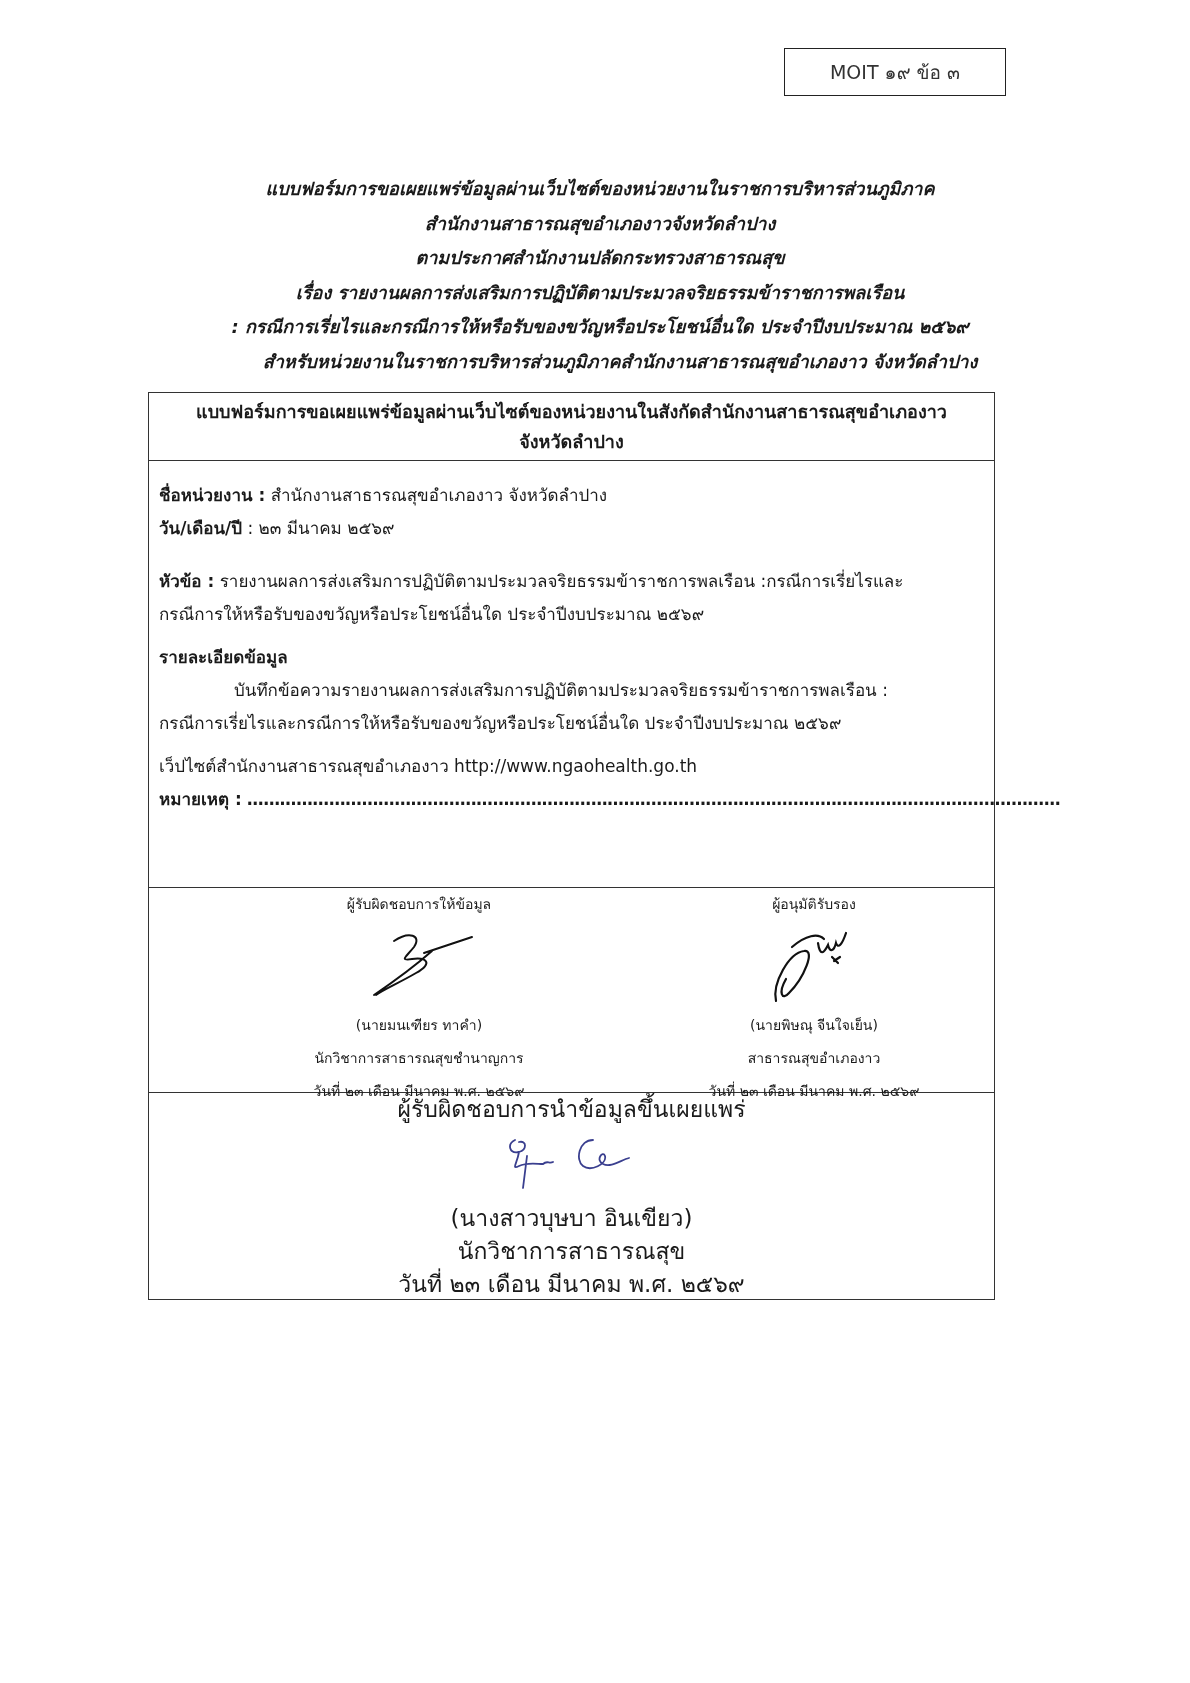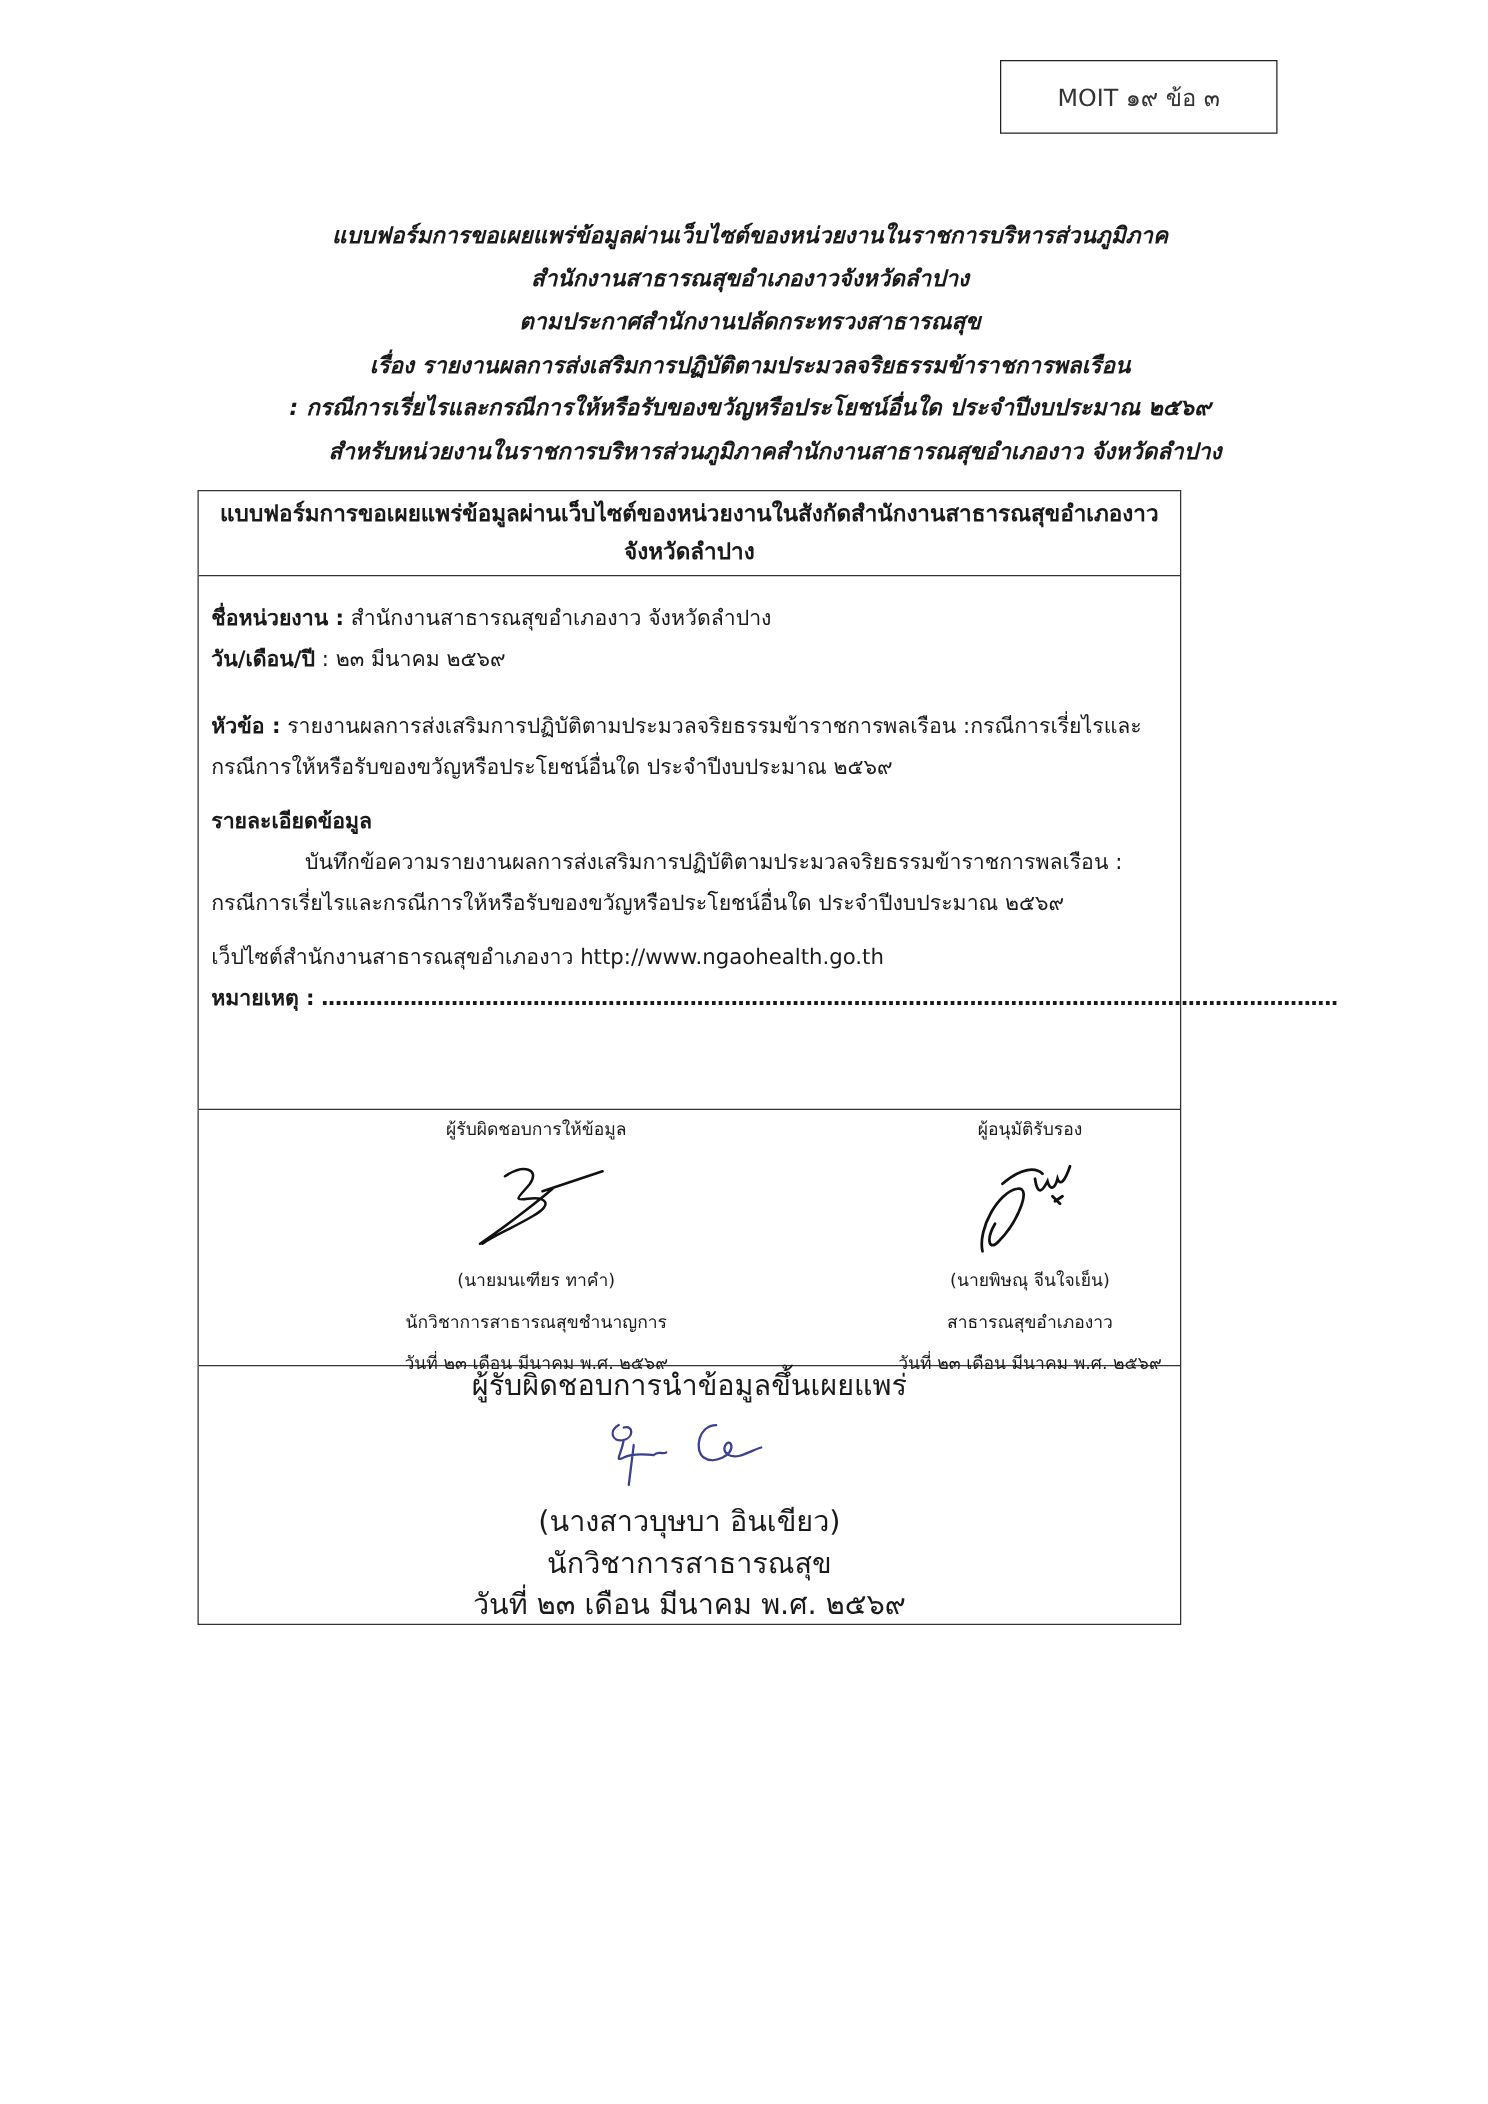--- a/index.html
+++ b/index.html
@@ -2,34 +2,34 @@
 <html><head>
 <meta charset="utf-8">
 <style>
   html, body { margin: 0; padding: 0; background: #ffffff; }
   body {
     width: 1190px; height: 1683px; position: relative; overflow: hidden;
     font-family: "DejaVu Sans", "Liberation Sans", sans-serif;
     color: #1a1a1a;
   }
   .ref-box {
-    position: absolute; left: 800px; top: 48px; width: 222px; height: 59px;
+    position: absolute; left: 784px; top: 48px; width: 222px; height: 48px;
     border: 1.5px solid #222; box-sizing: border-box;
     display: flex; align-items: center; justify-content: center;
     font-size: 19px; color: #333;
   }
   .titles {
     position: absolute; left: 150px; top: 172px; width: 900px;
     text-align: center; font-weight: bold; font-size: 18px; line-height: 34.5px;
   }
   .titles div { white-space: nowrap; font-style: italic; }
   .titles .last { padding-left: 40px; }
 
   .form-table {
-    position: absolute; left: 158px; top: 392px; width: 787px; height: 908px;
+    position: absolute; left: 148px; top: 392px; width: 847px; height: 908px;
     border: 1.5px solid #333; box-sizing: border-box;
   }
   .row { position: absolute; left: 0; right: 0; box-sizing: border-box; }
   .row-head { top: 0; height: 68px; border-bottom: 1.5px solid #333;
     text-align: center; font-weight: bold; font-size: 18px; line-height: 30px; padding-top: 4px; }
   .row-body { top: 68px; height: 427px; border-bottom: 1.5px solid #333; padding: 18px 10px 0 10px;
     font-size: 17px; line-height: 33px; }
   .row-sign { top: 495px; height: 205px; border-bottom: 1.5px solid #333; }
   .row-pub { top: 700px; height: 206px; }
 

